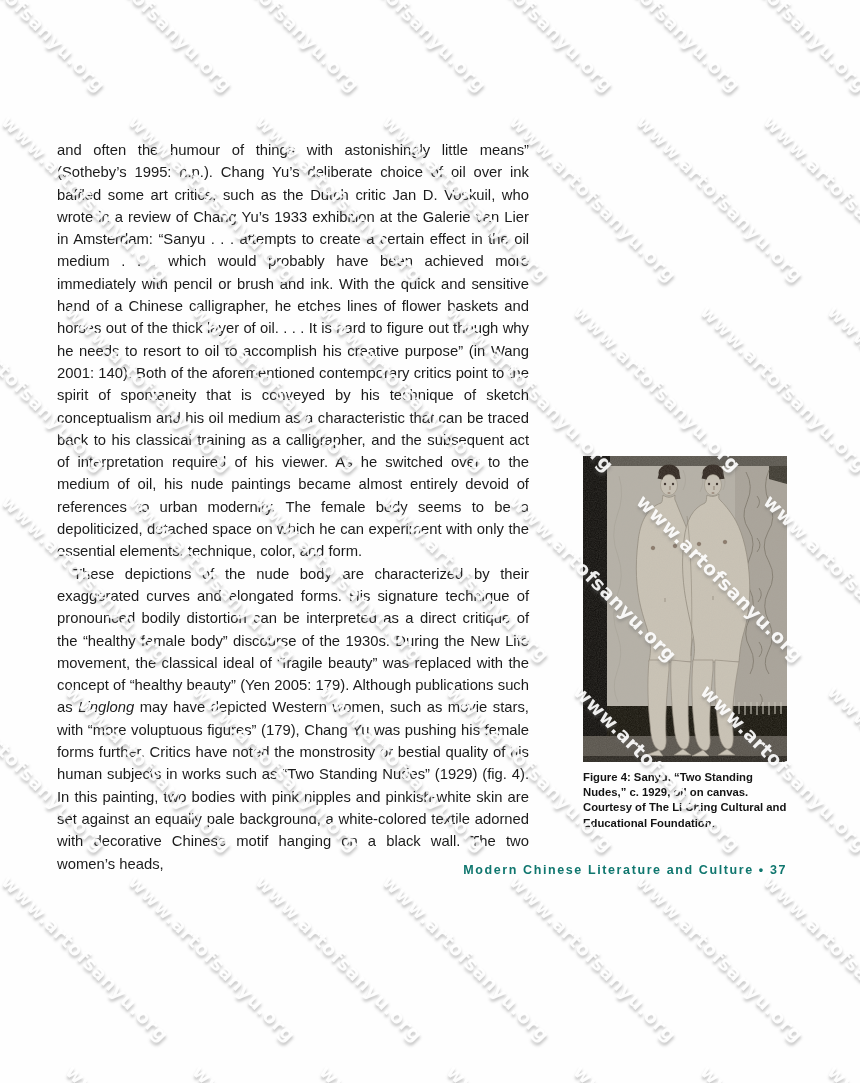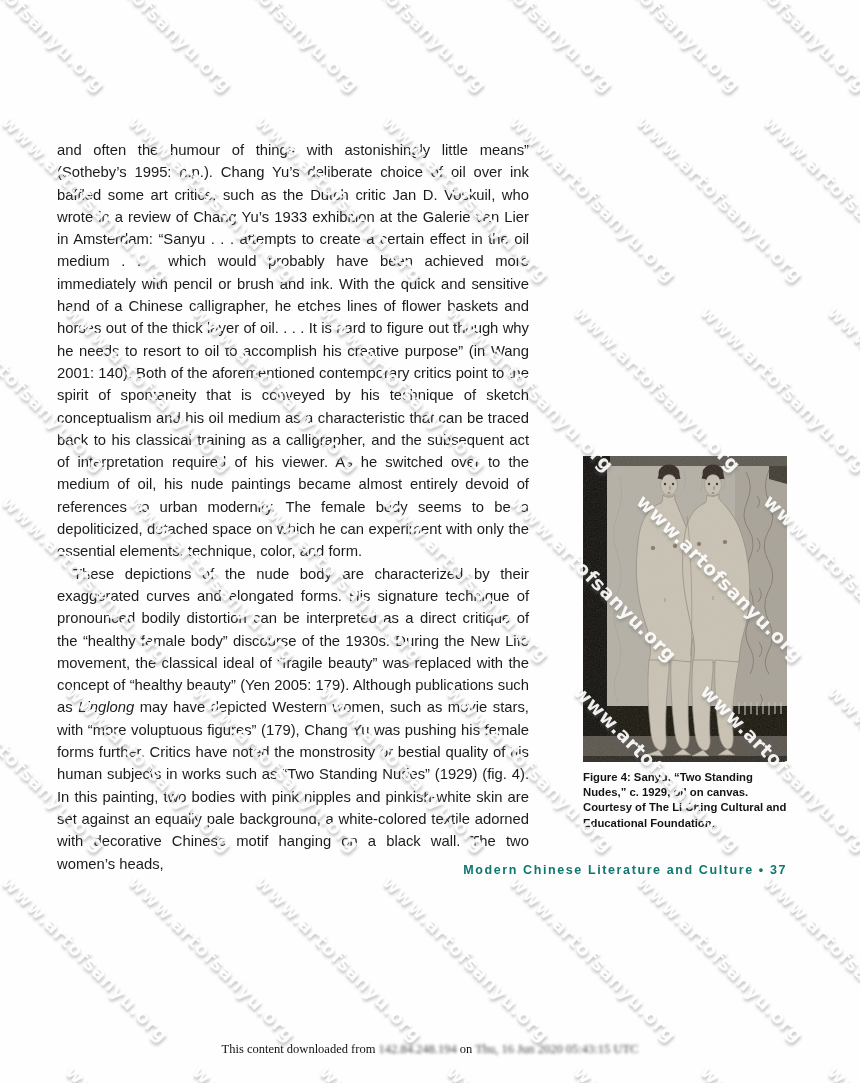--- a/index.html
+++ b/index.html
@@ -134,21 +134,20 @@
 
       <rect width="204" height="306" filter="url(#noise)" opacity="0.45"></rect>
     </svg>
   </div>
   <figcaption>Figure 4: Sanyu, “Two Standing Nudes,” c. 1929, oil on canvas. Courtesy of The Li Ching Cultural and Educational Foundation.</figcaption>
 </figure>
 
 <div class="journal-footer">Modern Chinese Literature and Culture • 37</div>
 
 <div class="jstor-footer">
-  <div><span>This content downloaded from </span><span class="redacted">142.84.248.194</span><span> on </span><span class="redacted">Thu, 16 Jun 2020 05:43:15 UTC</span></div>
 </div>
 
 <div id="watermark-layer">
     <span class="wm" style="left: -50px; top: -80px; transform: rotate(45deg);">www.artofsanyu.org</span>
     <span class="wm" style="left: 77px; top: -80px; transform: rotate(45deg);">www.artofsanyu.org</span>
     <span class="wm" style="left: 204px; top: -80px; transform: rotate(45deg);">www.artofsanyu.org</span>
     <span class="wm" style="left: 331px; top: -80px; transform: rotate(45deg);">www.artofsanyu.org</span>
     <span class="wm" style="left: 458px; top: -80px; transform: rotate(45deg);">www.artofsanyu.org</span>
     <span class="wm" style="left: 585px; top: -80px; transform: rotate(45deg);">www.artofsanyu.org</span>
     <span class="wm" style="left: 712px; top: -80px; transform: rotate(45deg);">www.artofsanyu.org</span>

